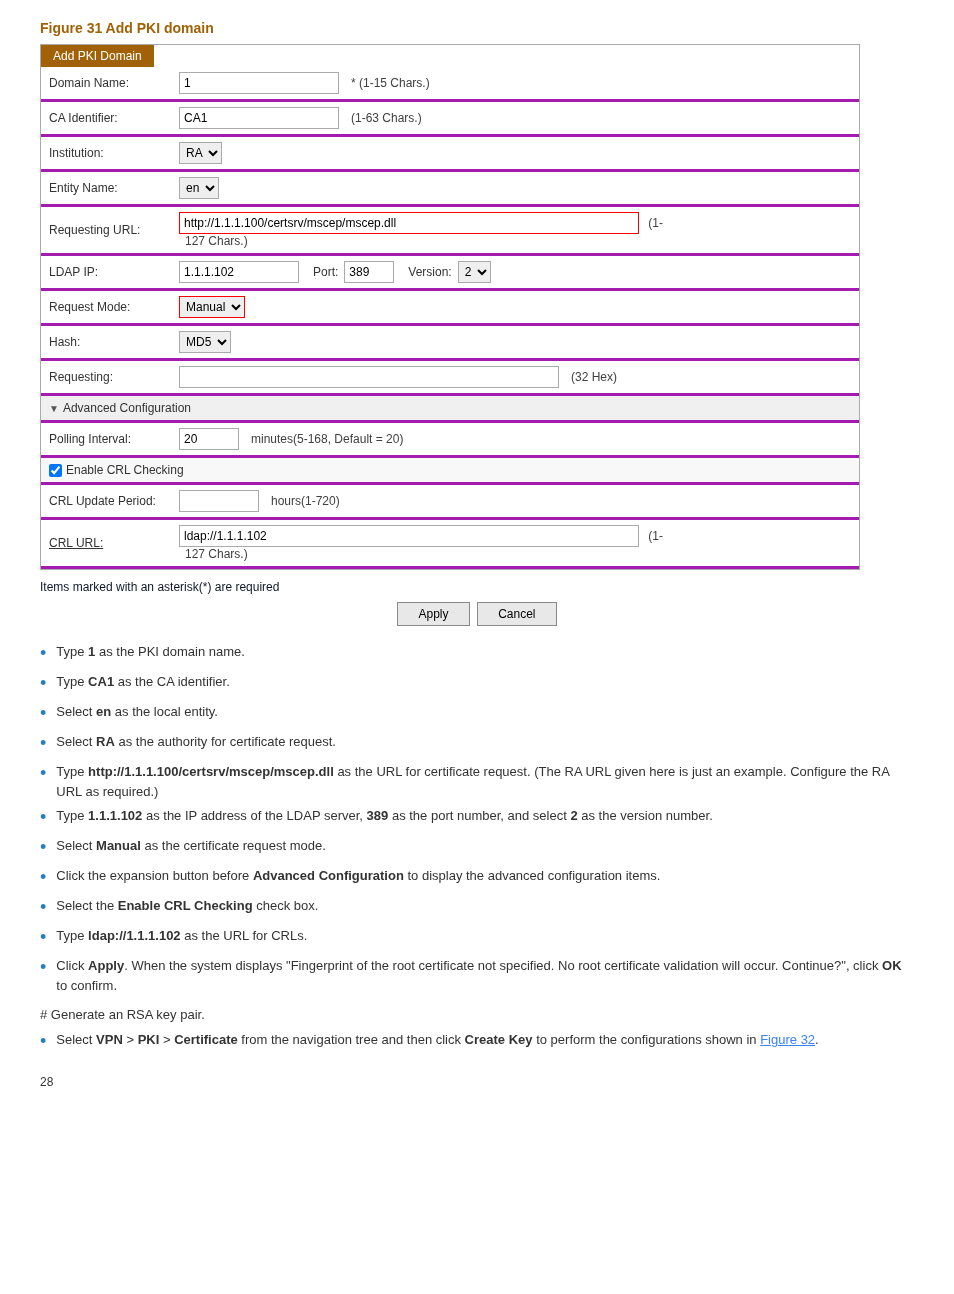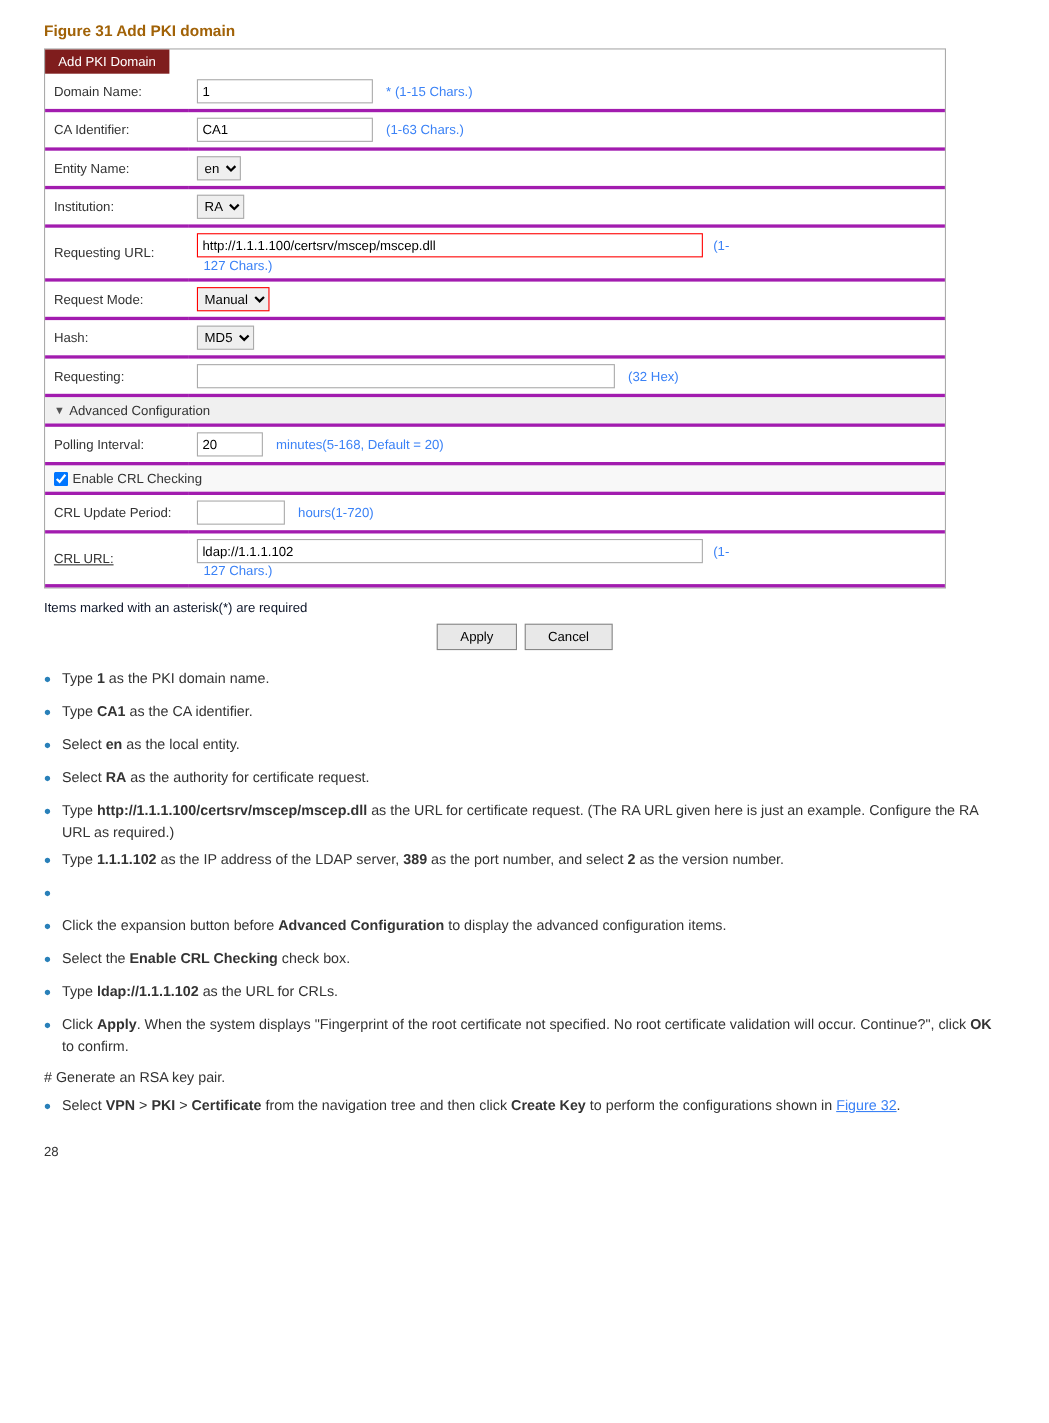--- a/index.html
+++ b/index.html
@@ -19,21 +19,21 @@
       margin-bottom: 8px;
     }
 
     .form-container {
       border: 1px solid #aaa;
       width: 820px;
       margin-bottom: 10px;
     }
 
     .form-tab {
-      background: #7f1d1d;
+      background: #a16207;
       color: #fff;
       font-size: 12px;
       padding: 4px 12px;
       display: inline-block;
       margin: 0;
     }
 
     .form-table {
       width: 100%;
       border-collapse: collapse;
@@ -70,21 +70,21 @@
       padding: 1px 2px;
       font-size: 12px;
       height: 22px;
     }
 
     .required-star {
       color: red;
     }
 
     .hint-text {
-      color: #3b82f6;
+      color: #404040;
       font-size: 12px;
       margin-left: 6px;
     }
 
     .url-input {
       width: 460px;
     }
 
     .domain-input {
       width: 160px;
@@ -251,50 +251,64 @@
       <td class="label-cell">CA Identifier:</td>
       <td class="input-cell">
         <span class="inline-row">
           <input class="form-input ca-input" type="text" value="CA1" style="">
           <span class="hint-text">(1-63 Chars.)</span>
         </span>
       </td>
     </tr>
 
     <tr>
+      <td class="label-cell">Institution:</td>
+      <td class="input-cell">
+        <select class="form-select">
+          <option>RA</option>
+        </select>
+      </td>
+    </tr>
+
+    <tr>
       <td class="label-cell">Entity Name:</td>
       <td class="input-cell">
         <select class="form-select">
           <option>en</option>
         </select>
       </td>
     </tr>
 
     <tr>
-      <td class="label-cell">Institution:</td>
-      <td class="input-cell">
-        <select class="form-select">
-          <option>RA</option>
-        </select>
-      </td>
-    </tr>
-
-    <tr>
       <td class="label-cell">Requesting URL:</td>
       <td class="input-cell">
         <div>
           <input class="form-input url-input red-border" type="text" value="http://1.1.1.100/certsrv/mscep/mscep.dll" style="">
           <span class="hint-text">(1-</span>
         </div>
         <div>
           <span class="hint-text">127 Chars.)</span>
         </div>
       </td>
     </tr>
 
+    <tr>
+      <td class="label-cell">LDAP IP:</td>
+      <td class="input-cell">
+        <span class="inline-row">
+          <input class="form-input ldap-ip-input" type="text" value="1.1.1.102" style="">
+          <span style="margin-left:8px;">Port:</span>
+          <input class="form-input port-input" type="text" value="389" style="">
+          <span style="margin-left:8px;">Version:</span>
+          <select class="form-select">
+            <option>2</option>
+          </select>
+        </span>
+      </td>
+    </tr>
 
     <tr>
       <td class="label-cell">Request Mode:</td>
       <td class="input-cell">
         <select class="form-select red-border">
           <option>Manual</option>
         </select>
       </td>
     </tr>
 
@@ -399,20 +413,21 @@
   <li>
     <span class="bullet-dot">•</span>
     <span>Type <b>http://1.1.1.100/certsrv/mscep/mscep.dll</b> as the URL for certificate request. (The RA URL given here is just an example. Configure the RA URL as required.)</span>
   </li>
   <li>
     <span class="bullet-dot">•</span>
     <span>Type <b>1.1.1.102</b> as the IP address of the LDAP server, <b>389</b> as the port number, and select <b>2</b> as the version number.</span>
   </li>
   <li>
     <span class="bullet-dot">•</span>
+    <span>Select <b>Manual</b> as the certificate request mode.</span>
   </li>
   <li>
     <span class="bullet-dot">•</span>
     <span>Click the expansion button before <b>Advanced Configuration</b> to display the advanced configuration items.</span>
   </li>
   <li>
     <span class="bullet-dot">•</span>
     <span>Select the <b>Enable CRL Checking</b> check box.</span>
   </li>
   <li>

